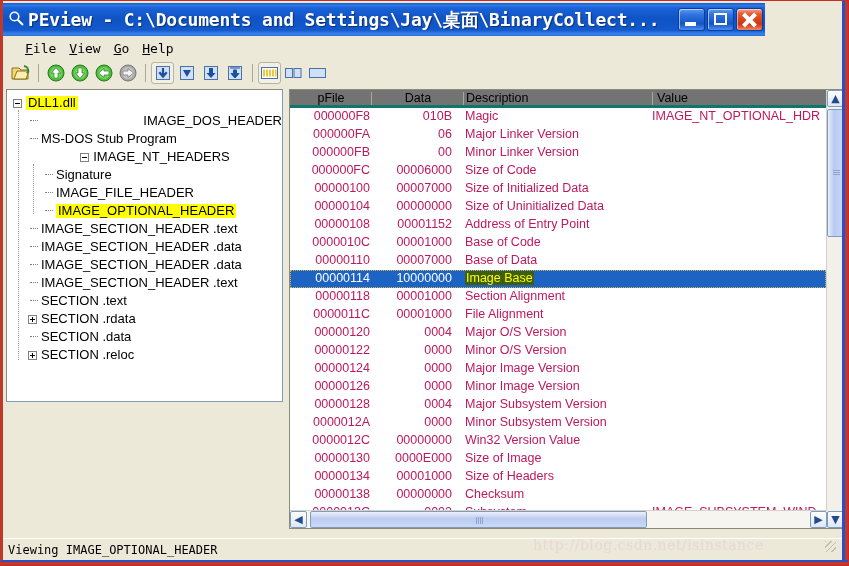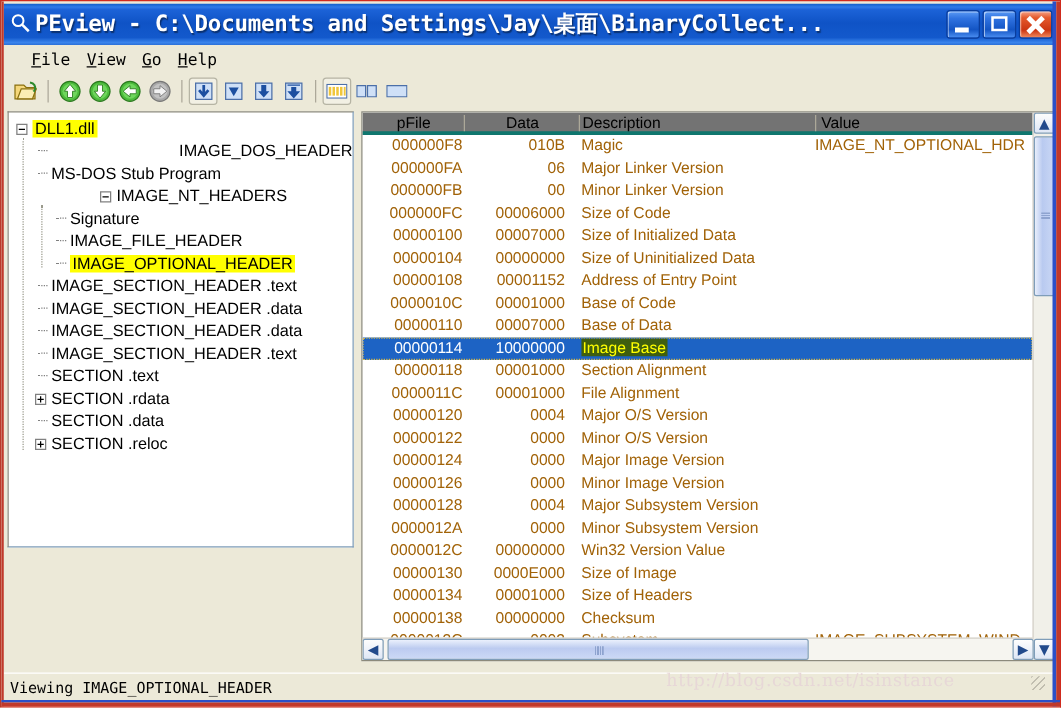--- a/index.html
+++ b/index.html
@@ -27,21 +27,21 @@
   #edge-left  { position:absolute; left:0; top:0; width:2px; height:566px; background:#c0392b; }
   #edge-right { position:absolute; right:0; top:0; width:3px; height:566px; background:#c0392b; }
   #edge-bottom{ position:absolute; left:0; bottom:0; width:849px; height:3px; background:#c0392b; }
   #edge-right-in { position:absolute; right:3px; top:0; width:3px; height:566px; background:#2a50c8; }
   #edge-bottom-in{ position:absolute; left:0; bottom:3px; width:849px; height:2px; background:#2a50c8; }
 
   
   #titlebar {
     position: absolute;
     left: 2px; top: 2px;
-    width: 841px; height: 33px;
+    width: 762px; height: 33px;
     background: linear-gradient(to bottom,
       #0f5ecb 0%, #2e7ae8 8%, #1c63d8 14%,
       #0f53c6 46%, #1359cc 82%, #3a84ec 94%, #2a6fd8 100%);
     display: flex;
     align-items: center;
     box-sizing: border-box;
     padding: 0 2px 0 5px;
   }
   #title-icon {
     width: 17px; height: 17px;
@@ -149,21 +149,21 @@
     width: 1px; height: 18px;
     background: #aca899;
     margin: 0 5px;
     flex: 0 0 auto;
   }
 
   
   #tree-panel {
     position: absolute;
     left: 5px; top: 88px;
-    width: 277px; height: 349px;
+    width: 277px; height: 313px;
     background: #ffffff;
     border: 1px solid #7f9db9;
     border-top-color: #8c8a7c;
     border-left-color: #8c8a7c;
     box-sizing: border-box;
     overflow: hidden;
   }
   #tree {
     padding: 4px 0 0 6px;
     font-family: "Liberation Sans", sans-serif;
@@ -257,21 +257,21 @@
     width: 536px;
     height: 404px;
     overflow: hidden;
   }
   .row {
     height: 18px;
     position: relative;
     white-space: nowrap;
     font-family: "Liberation Sans", sans-serif;
     font-size: 12.5px;
-    color: #a16207;
+    color: #be185d;
     cursor: default;
   }
   .row.sel {
     background: #1d63c4;
     color: #ffffff;
     outline: 1px dotted #d6b84a;
     outline-offset: -1px;
   }
   .cell {
     position: absolute;

